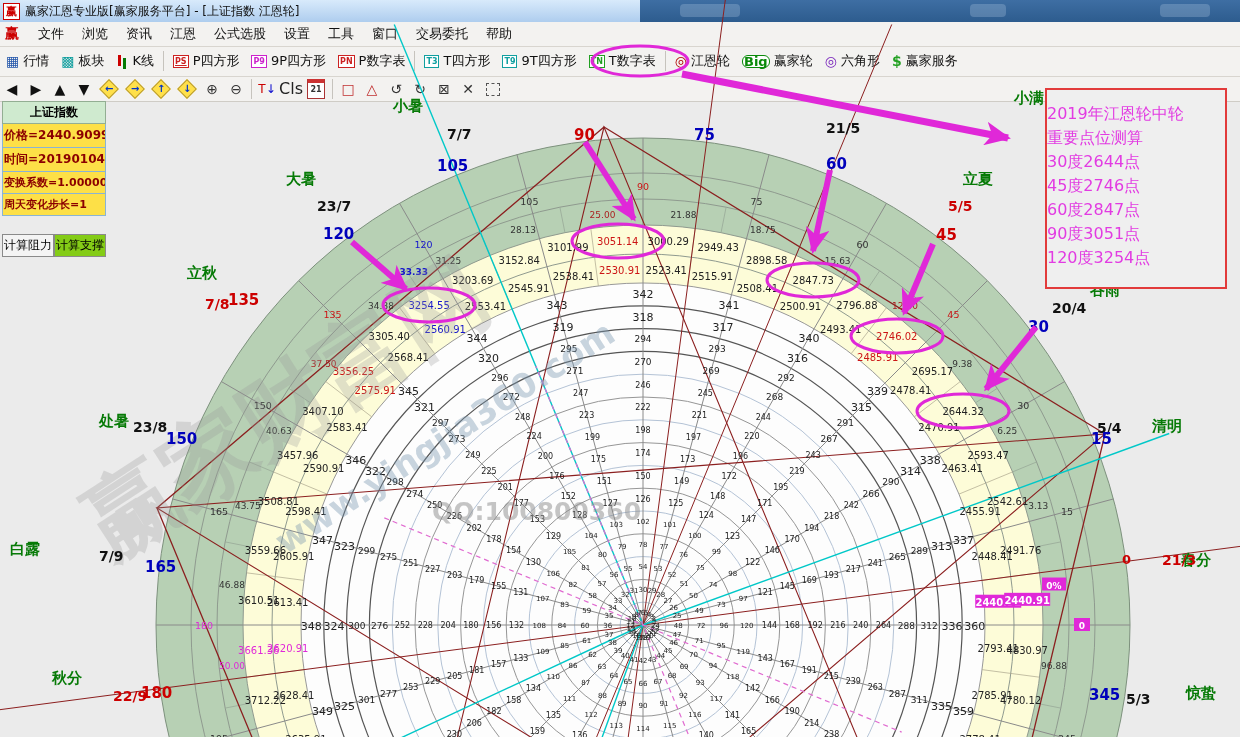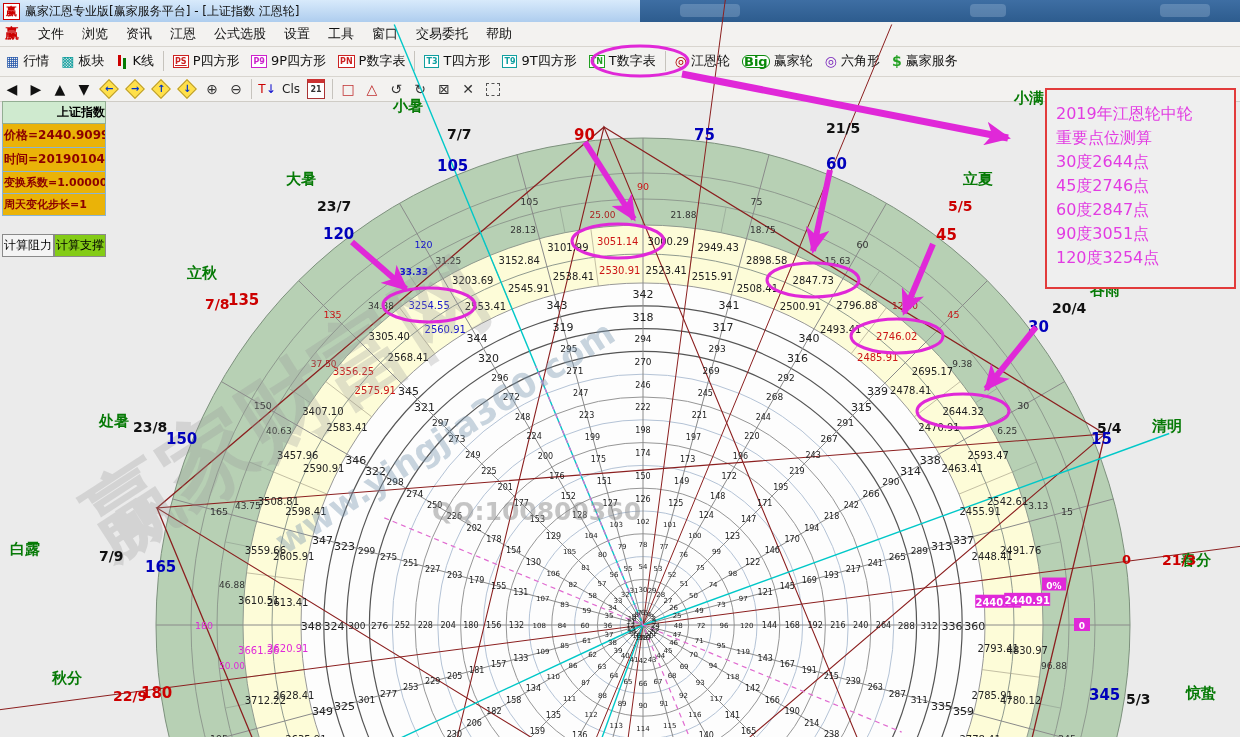--- a/index.html
+++ b/index.html
@@ -27,29 +27,29 @@
   .diamond{width:12px;height:12px;background:#ffe04a;border:1px solid #b89a30;transform:rotate(45deg);
     margin:0 6px;display:flex;align-items:center;justify-content:center}
   .diamond b{transform:rotate(-45deg);color:#0033cc;font-size:10px;line-height:10px}
   .cal{width:16px;height:15px;border:1px solid #a33;background:#fff;margin:0 4px;font-size:8px;font-weight:bold;
     color:#333;text-align:center;line-height:13px;border-top:4px solid #c33}
   .selbox{width:12px;height:11px;border:1px dashed #555;margin:0 6px}
   .icon-k{width:12px;height:15px;position:relative;display:inline-block}
   .icon-k::before,.icon-k::after{content:"";position:absolute;width:3px;background:#c00;top:1px;bottom:3px;left:2px}
   .icon-k::after{left:7px;background:#067a06;top:4px;bottom:0}
   .infopanel{position:absolute;left:2px;top:101px;width:104px;z-index:10;font-size:12px}
-  .ip-head{background:#cfeacf;border:1px solid #93ae93;text-align:right;font-weight:bold;padding:2px 0;color:#000}
-  .ip-row{background:#eab308;border:1px solid #8ab4d4;border-top:none;color:#8b0000;font-weight:bold;
+  .ip-head{background:#cfeacf;border:1px solid #93ae93;text-align:center;font-weight:bold;padding:2px 0;color:#000}
+  .ip-row{background:#fde047;border:1px solid #8ab4d4;border-top:none;color:#8b0000;font-weight:bold;
     padding:3px 1px;white-space:nowrap;overflow:hidden;font-size:12px}
   .ip-row.small{font-size:11px}
   .ip-btns{display:flex;margin-top:18px}
   .ip-btn{flex:1;border:1px solid #8a8a8a;text-align:center;padding:2px 0;background:#f4f4f4;font-size:12px}
   .ip-btn.green{background:#84cc16}
   .annobox{position:absolute;left:1045px;top:88px;width:178px;height:185px;border:2px solid #e23b3b;
-    background:#efefef;z-index:6;padding:12px 0 0 9px}
+    background:#efefef;z-index:6;padding:12px 0 0 0}
   .annobox div{color:#e23be2;font-size:16px;line-height:24px;white-space:nowrap}
   svg.overlay{position:absolute;left:0;top:0;z-index:5;pointer-events:none}
 </style>
 </head>
 <body>
 
 <div class="titlebar">
   <span class="title-logo">赢</span>
   <span>赢家江恩专业版[赢家服务平台] - [上证指数 江恩轮]</span>
   <span class="titlebar-right">
@@ -147,21 +147,21 @@
     <span class="diamond">
       <b>↑</b>
     </span>
     <span class="diamond">
       <b>↓</b>
     </span>
     <span class="t2" style="color: rgb(51, 51, 51);">⊕</span>
     <span class="t2" style="color: rgb(51, 51, 51);">⊖</span>
     <span class="sep"></span>
     <span class="t2" style="font-size: 12px;"><span style="color:#c00">T</span><span style="color:#00c">↓</span></span>
-    <span class="t2" style="font-size: 12px;">Cls</span>
+    <span class="t2" style="font-size: 16px;">Cls</span>
     <span class="cal">21</span>
     <span class="sep"></span>
     <span class="t2" style="color: rgb(192, 48, 48);">□</span>
     <span class="t2" style="color: rgb(192, 48, 48);">△</span>
     <span class="t2" style="color: rgb(51, 51, 51);">↺</span>
     <span class="t2" style="color: rgb(51, 51, 51);">↻</span>
     <span class="t2" style="color: rgb(51, 51, 51);">⊠</span>
     <span class="t2" style="color: rgb(51, 51, 51);">✕</span>
     <span class="selbox"></span>
   </div>

